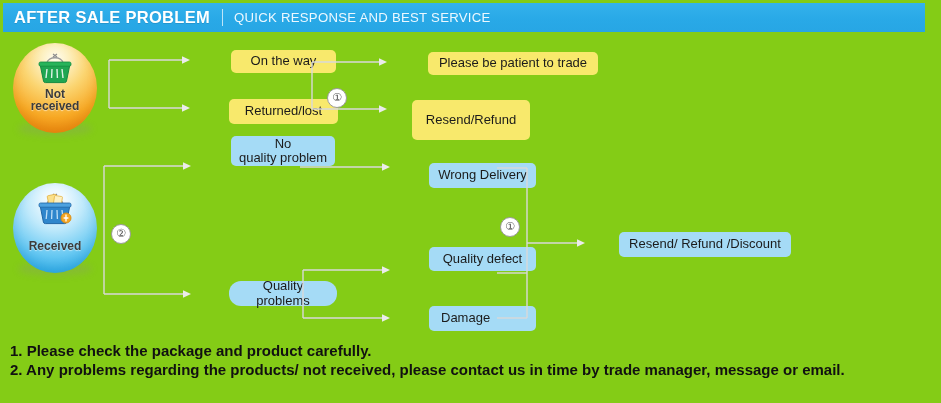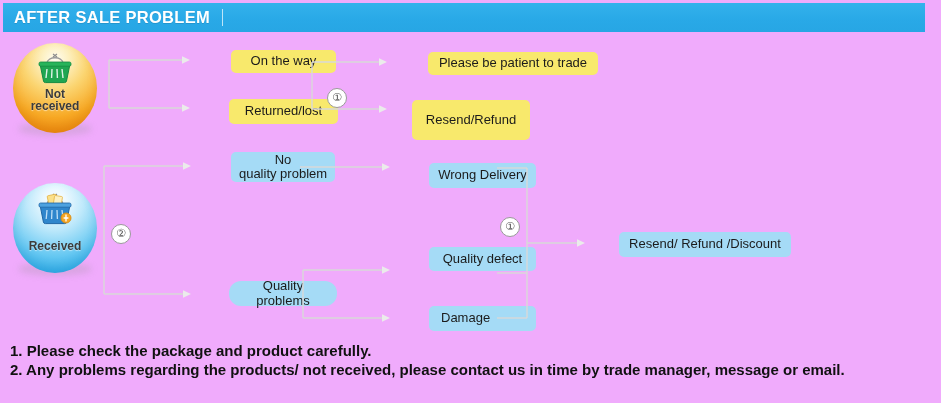--- a/index.html
+++ b/index.html
@@ -9,21 +9,21 @@
     background: #ffffff;
   }
   body {
     font-family: "Liberation Sans", "DejaVu Sans", sans-serif;
     -webkit-font-smoothing: antialiased;
   }
   #page {
     position: relative;
     width: 941px;
     height: 403px;
-    background: #f0abfc;
+    background: #84cc16;
     overflow: hidden;
   }
 
   
   .header-bar {
     position: absolute;
     left: 3px;
     top: 3px;
     width: 922px;
     height: 29px;
@@ -172,20 +172,21 @@
   .notes div { white-space: nowrap; }
 </style>
 </head>
 <body>
 
 <div id="page">
 
   <div class="header-bar">
     <span class="header-title">AFTER SALE PROBLEM</span>
     <span class="header-divider"></span>
+    <span class="header-sub">QUICK RESPONSE AND BEST SERVICE</span>
   </div>
 
   <div class="sphere orange" style="left:13px; top:43px; width:84px; height:90px;">
     <div class="shadow"></div>
     <div class="ball"></div>
     <div class="basket">
       <svg width="40" height="34" viewBox="0 0 40 34" aria-hidden="true">
         <path d="M12 11 C13 4, 27 4, 28 11" fill="none" stroke="#9a9a9a" stroke-width="1.6"></path>
         <path d="M18 2 l4 3 M22 2 l-4 3" stroke="#8d8d8d" stroke-width="1.2" fill="none"></path>
         <path d="M5 12 h30 l-3.5 17 a2 2 0 0 1 -2 1.6 h-19 a2 2 0 0 1 -2 -1.6 Z" fill="#1fa651" stroke="#148a41" stroke-width="1"></path>
@@ -261,21 +262,21 @@
     <svg width="92" height="140">
       <path d="M1,6 L1,134" stroke="#d9d9d9" stroke-width="1.4" fill="none"></path>
       <path d="M1,6 L80,6" stroke="#d9d9d9" stroke-width="1.4" fill="none"></path>
       <path d="M1,134 L80,134" stroke="#d9d9d9" stroke-width="1.4" fill="none"></path>
       <path d="M80,2.3 L88,6 L80,9.7 Z" fill="#ebebeb"></path>
       <path d="M80,130.3 L88,134 L80,137.7 Z" fill="#ebebeb"></path>
     </svg>
   </div>
   <div class="marker-num" style="left:111px; top:224px;">②</div>
 
-  <div class="node blue" style="left:193px; top:152px; width:104px; height:30px; line-height:1.06;">No
+  <div class="node blue" style="left:193px; top:136px; width:104px; height:30px; line-height:1.06;">No
 quality problem</div>
 
   <div class="node blue" style="left:191px; top:281px; width:108px; height:25px;border-radius:12px;">Quality problems</div>
 
   <div class="conn" style="left:300px; top:160px; width:92px; height:14px;">
     <svg width="92" height="14">
       <path d="M0,7 L82,7" stroke="#d9d9d9" stroke-width="1.4" fill="none"></path>
       <path d="M82,3.3 L90,7 L82,10.7 Z" fill="#ebebeb"></path>
     </svg>
   </div>

